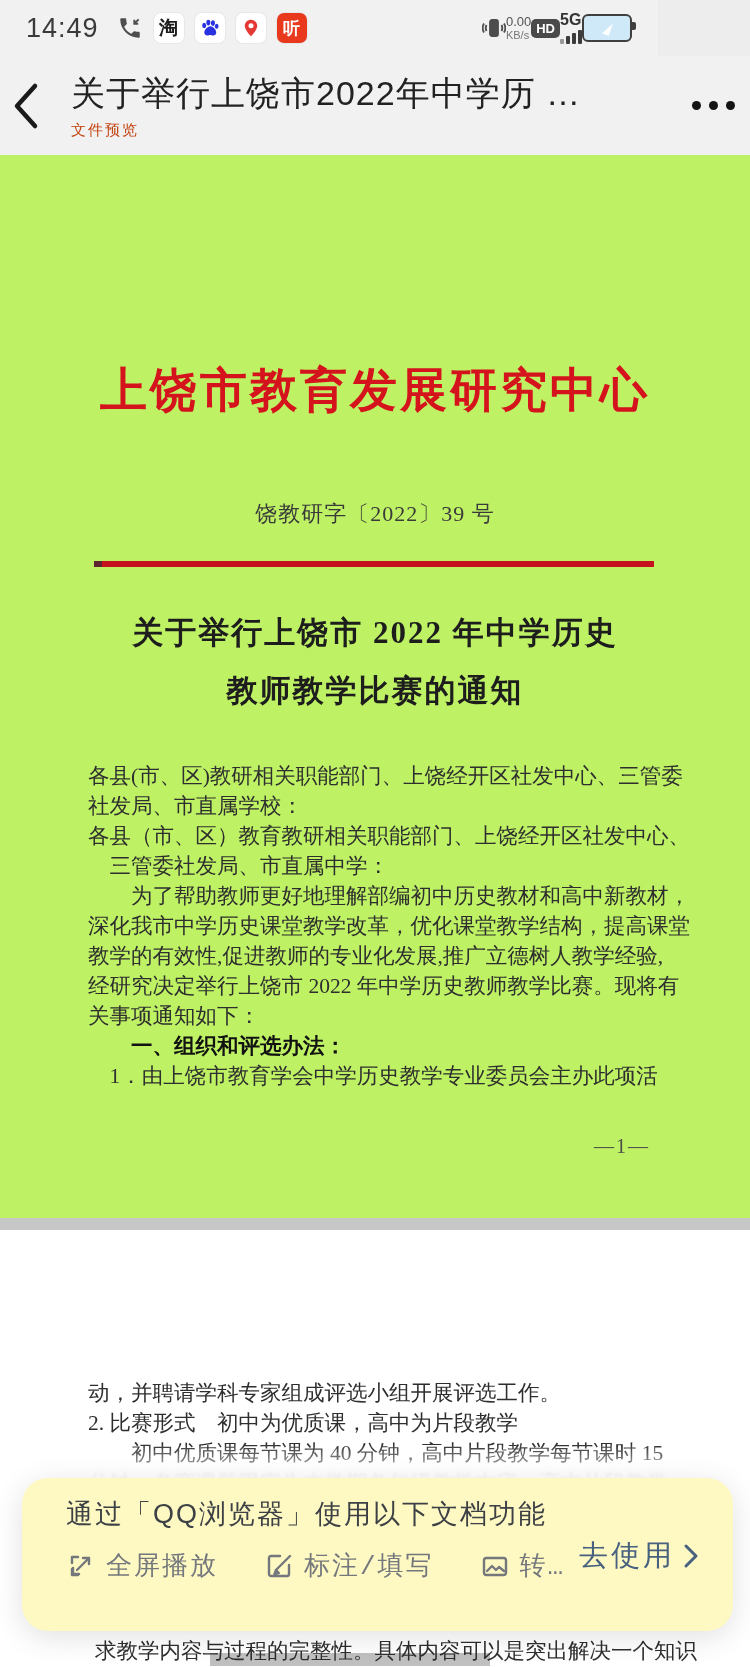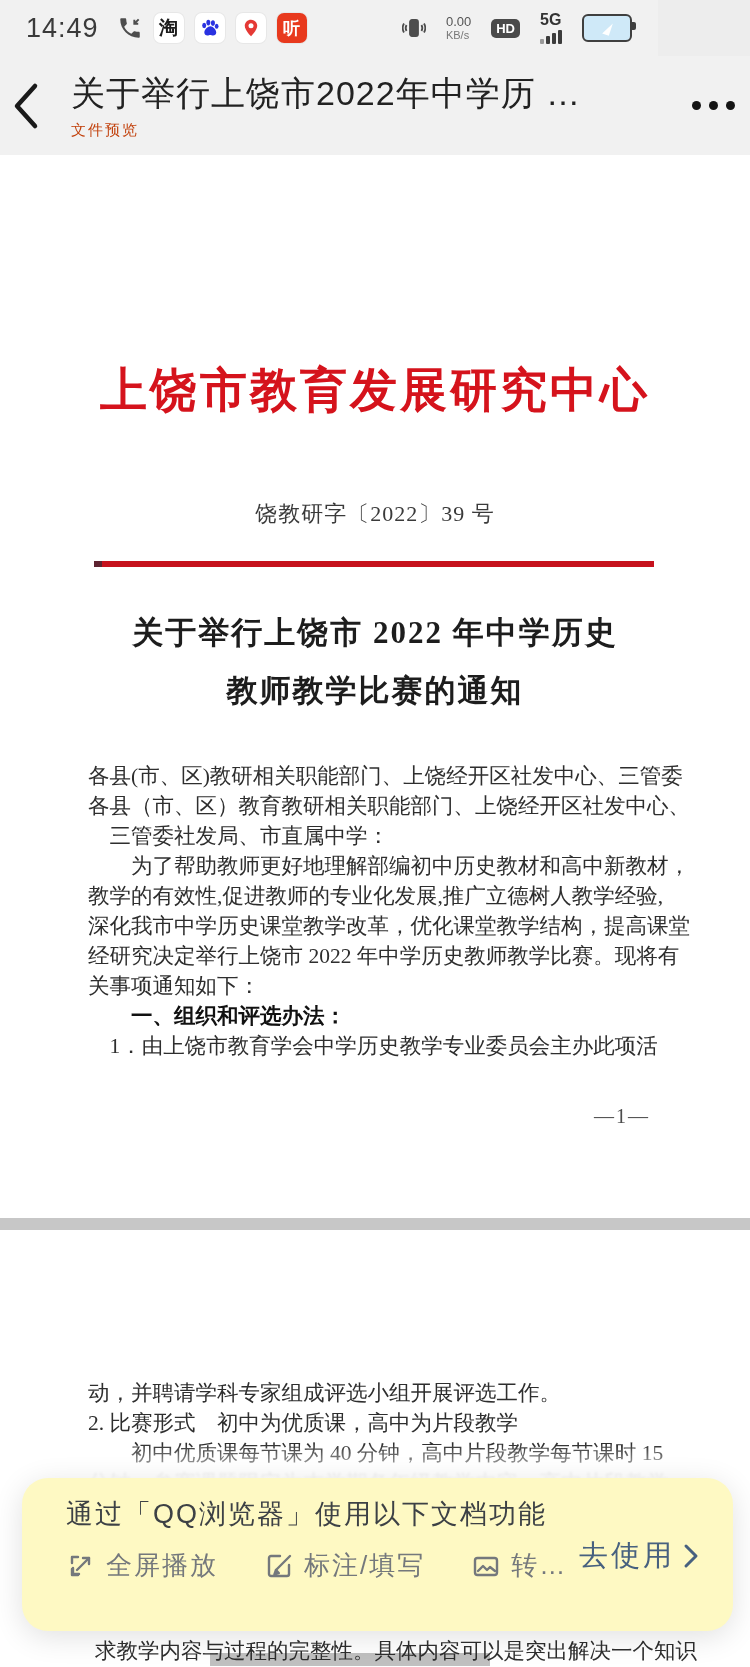--- a/index.html
+++ b/index.html
@@ -12,21 +12,21 @@
   .statusbar{
     position:absolute;top:0;left:0;width:658px;height:56px;
     background:#f1f1f1;display:flex;align-items:center;padding:4px 26px;box-sizing:border-box;
   }
   .sb-time{font-size:27px;color:#3a3a3a;letter-spacing:1px;margin-right:18px;}
   .sb-left{display:flex;align-items:center;gap:11px;}
   .sb-sq{width:30px;height:30px;border-radius:7px;background:#fff;display:flex;align-items:center;justify-content:center;box-shadow:0 0 0 1px rgba(0,0,0,.04);}
   .sb-sq.red{background:#e8391d;}
   .sb-taobao-ch{font-size:19px;color:#1c1c1c;font-weight:bold;}
   .sb-ting-ch{font-size:17px;color:#fff;font-weight:bold;}
-  .sb-right{margin-left:auto;display:flex;align-items:center;gap:20px;}
+  .sb-right{margin-left:auto;display:flex;align-items:center;gap:0;}
   .sb-speed{display:flex;flex-direction:column;align-items:flex-start;line-height:1;}
   .sb-speed .v{font-size:13px;color:#555;}
   .sb-speed .u{font-size:11px;color:#777;margin-top:2px;}
   .sb-hd{background:#4a4a4a;color:#fff;font-size:13px;font-weight:bold;border-radius:5px;padding:3px 5px;line-height:1;}
   .sb-net{display:flex;flex-direction:column;align-items:flex-start;line-height:1;}
   .sb-net .g{font-size:16px;font-weight:bold;color:#333;}
   .bars{display:flex;align-items:flex-end;gap:2px;margin-top:2px;}
   .bars i{display:block;width:4px;background:#3c3c3c;border-radius:1px;}
   .bars i:nth-child(1){height:5px;background:#9a9a9a;}
   .bars i:nth-child(2){height:8px;}
@@ -41,21 +41,21 @@
     display:flex;align-items:center;padding:0 11px;box-sizing:border-box;
   }
   .back-btn{width:40px;height:60px;display:flex;align-items:center;justify-content:flex-start;cursor:pointer;}
   .nav-text{margin-left:20px;min-width:0;}
   .nav-title{font-size:34px;color:#222;letter-spacing:1px;white-space:nowrap;}
   .nav-sub{font-size:15px;color:#c2410c;margin-top:4px;letter-spacing:2px;}
   .menu-dots{margin-left:auto;display:flex;gap:8px;align-items:center;padding:10px 4px;cursor:pointer;}
   .menu-dots i{width:9px;height:9px;border-radius:50%;background:#141414;display:block;}
   
   .doc{position:absolute;top:155px;left:0;width:750px;height:1512px;}
-  .page1{background:#ffffff;height:1063px;overflow:hidden;}
+  .page1{background:#bef264;height:1063px;overflow:hidden;}
   .docfont{font-family:"Liberation Serif","DejaVu Serif",serif;}
   .org-title{margin-top:200px;text-align:center;font-size:47px;line-height:70px;font-weight:bold;color:#d5131c;letter-spacing:3px;}
   .doc-num{margin-top:74px;text-align:center;font-size:22px;line-height:30px;color:#3a3a3a;letter-spacing:1px;}
   .red-rule{margin:32px 96px 0 100px;height:6px;background:#c6121d;position:relative;}
   .red-rule:before{content:"";position:absolute;left:-6px;top:0;width:8px;height:6px;background:#5d2330;}
   .doc-title{text-align:center;font-size:31px;line-height:44px;font-weight:bold;color:#1d1d1d;letter-spacing:2px;}
   .doc-title.l1{margin-top:44px;}
   .doc-title.l2{margin-top:14px;}
   .body-block{margin:48px 82px 0 88px;}
   .bline{font-size:21.5px;line-height:30px;color:#2e2e2e;white-space:nowrap;}
@@ -70,21 +70,21 @@
   .scroll-strip{position:absolute;top:423px;left:210px;width:280px;height:13px;background:#ababab;opacity:.75;z-index:0;}
   .fade-overlay{position:absolute;top:1444px;left:0;width:750px;height:36px;z-index:3;
     background:linear-gradient(to bottom,rgba(255,255,255,0),rgba(255,255,255,.92));}
   
   .sheet{
     position:absolute;left:22px;top:1478px;width:711px;height:153px;background:#fef9c3;
     border-radius:26px;box-shadow:0 6px 30px rgba(0,0,0,.12);z-index:4;box-sizing:border-box;
     padding:18px 26px 0 26px;
   }
   .sheet-title{font-size:27px;color:#3d4145;letter-spacing:2px;margin-left:18px;}
-  .sheet-row{display:flex;align-items:center;margin-top:16px;margin-left:18px;gap:46px;}
+  .sheet-row{display:flex;align-items:center;margin-top:16px;margin-left:18px;gap:46px;font-family:Liberation Mono, monospace;}
   .feature{display:flex;align-items:center;gap:10px;cursor:pointer;}
   .feature .flabel{font-size:26px;color:#74787c;letter-spacing:2px;}
   .cta{position:absolute;right:34px;top:58px;display:flex;align-items:center;gap:8px;cursor:pointer;}
   .cta .clabel{font-size:29px;color:#47617f;letter-spacing:3px;}
   svg{display:block;}
 </style>
 </head>
 <body>
 
 <div class="screen">
@@ -168,25 +168,26 @@
   <div class="doc docfont">
 
     <div class="page1">
       <div class="org-title">上饶市教育发展研究中心</div>
       <div class="doc-num">饶教研字〔2022〕39 号</div>
       <div class="red-rule"></div>
       <div class="doc-title l1">关于举行上饶市 2022 年中学历史</div>
       <div class="doc-title l2">教师教学比赛的通知</div>
       <div class="body-block">
         <div class="bline">各县(市、区)教研相关职能部门、上饶经开区社发中心、三管委</div>
+        <div class="bline">社发局、市直属学校：</div>
         <div class="bline">各县（市、区）教育教研相关职能部门、上饶经开区社发中心、</div>
         <div class="bline">　三管委社发局、市直属中学：</div>
         <div class="bline">　　为了帮助教师更好地理解部编初中历史教材和高中新教材，</div>
+        <div class="bline">深化我市中学历史课堂教学改革，优化课堂教学结构，提高课堂</div>
         <div class="bline">教学的有效性,促进教师的专业化发展,推广立德树人教学经验,</div>
-        <div class="bline">深化我市中学历史课堂教学改革，优化课堂教学结构，提高课堂</div>
         <div class="bline">经研究决定举行上饶市 2022 年中学历史教师教学比赛。现将有</div>
         <div class="bline">关事项通知如下：</div>
         <div class="bline bold">　　一、组织和评选办法：</div>
         <div class="bline">　1．由上饶市教育学会中学历史教学专业委员会主办此项活</div>
       </div>
       <div class="page-num">—1—</div>
     </div>
 
     <div class="page-sep"></div>
 

